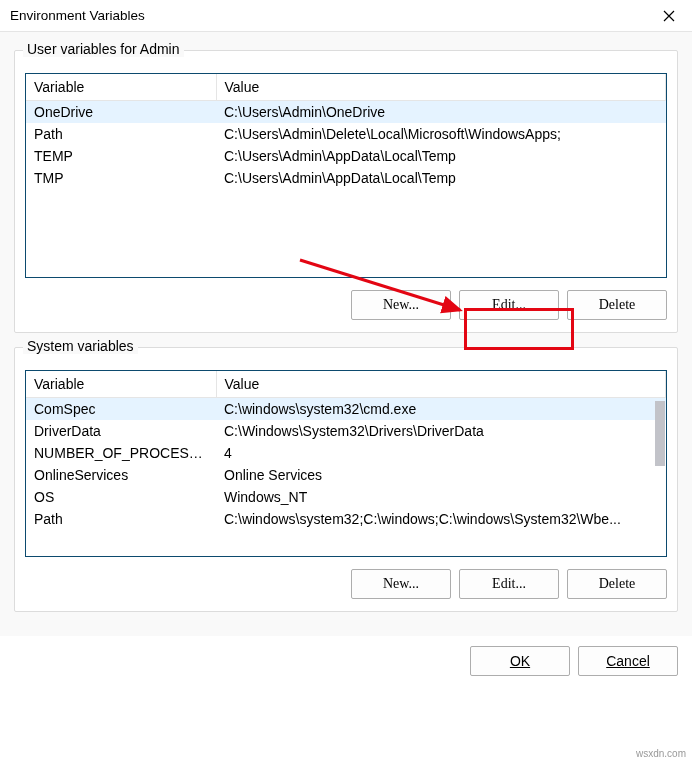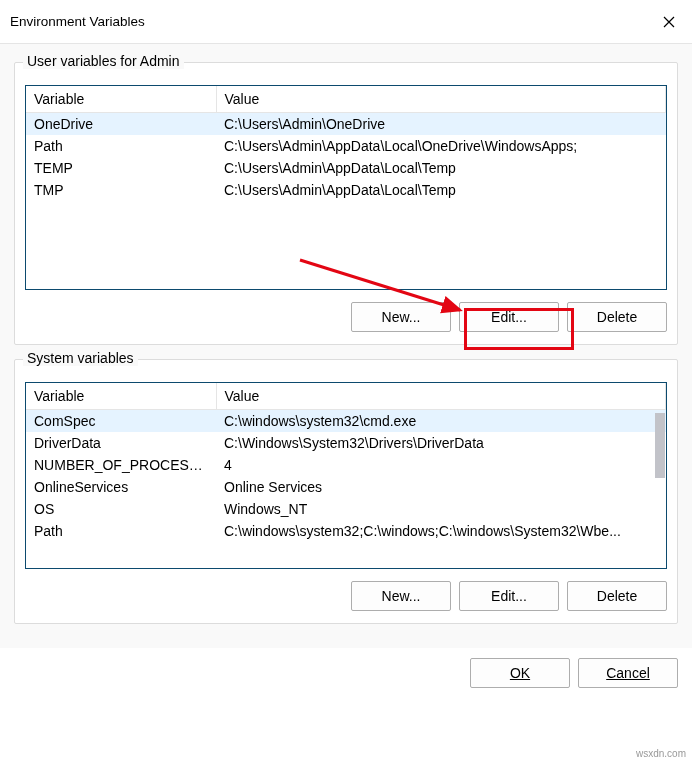--- a/index.html
+++ b/index.html
@@ -6,21 +6,21 @@
     body {
       font-family: "Segoe UI", Tahoma, sans-serif;
       font-size: 14px;
       background: #fff;
       width: 692px;
       height: 763px;
       position: relative;
       color: #000;
     }
     .titlebar {
-      height: 44px;
+      height: 32px;
       display: flex;
       align-items: center;
       justify-content: space-between;
       padding-left: 10px;
       border-bottom: 1px solid #e5e5e5;
     }
     .title { font-size: 13.5px; }
     .close-btn {
       width: 46px;
       height: 32px;
@@ -72,20 +72,21 @@
       overflow: hidden;
       text-overflow: ellipsis;
     }
     .table tr.selected td { background: #e5f3ff; }
     .col-var { width: 190px; }
     .btn-row {
       display: flex;
       justify-content: flex-end;
       gap: 8px;
       margin-top: 12px;
+      font-family: Liberation Serif, serif;
     }
     .btn {
       min-width: 100px;
       height: 30px;
       border: 1px solid #adadad;
       background: #fdfdfd;
       font-family: inherit;
       font-size: 14px;
       border-radius: 2px;
       cursor: pointer;
@@ -150,21 +151,21 @@
             <th>Value</th>
           </tr>
         </thead>
         <tbody id="user-tbody">
             <tr class="selected">
               <td>OneDrive</td>
               <td>C:\Users\Admin\OneDrive</td>
             </tr>
             <tr>
               <td>Path</td>
-              <td>C:\Users\Admin\AppData\Local\OneDrive\WindowsApps;</td>
+              <td>C:\Users\Admin\Delete\Local\Microsoft\WindowsApps;</td>
             </tr>
             <tr>
               <td>TEMP</td>
               <td>C:\Users\Admin\AppData\Local\Temp</td>
             </tr>
             <tr>
               <td>TMP</td>
               <td>C:\Users\Admin\AppData\Local\Temp</td>
             </tr>
           </tbody>

